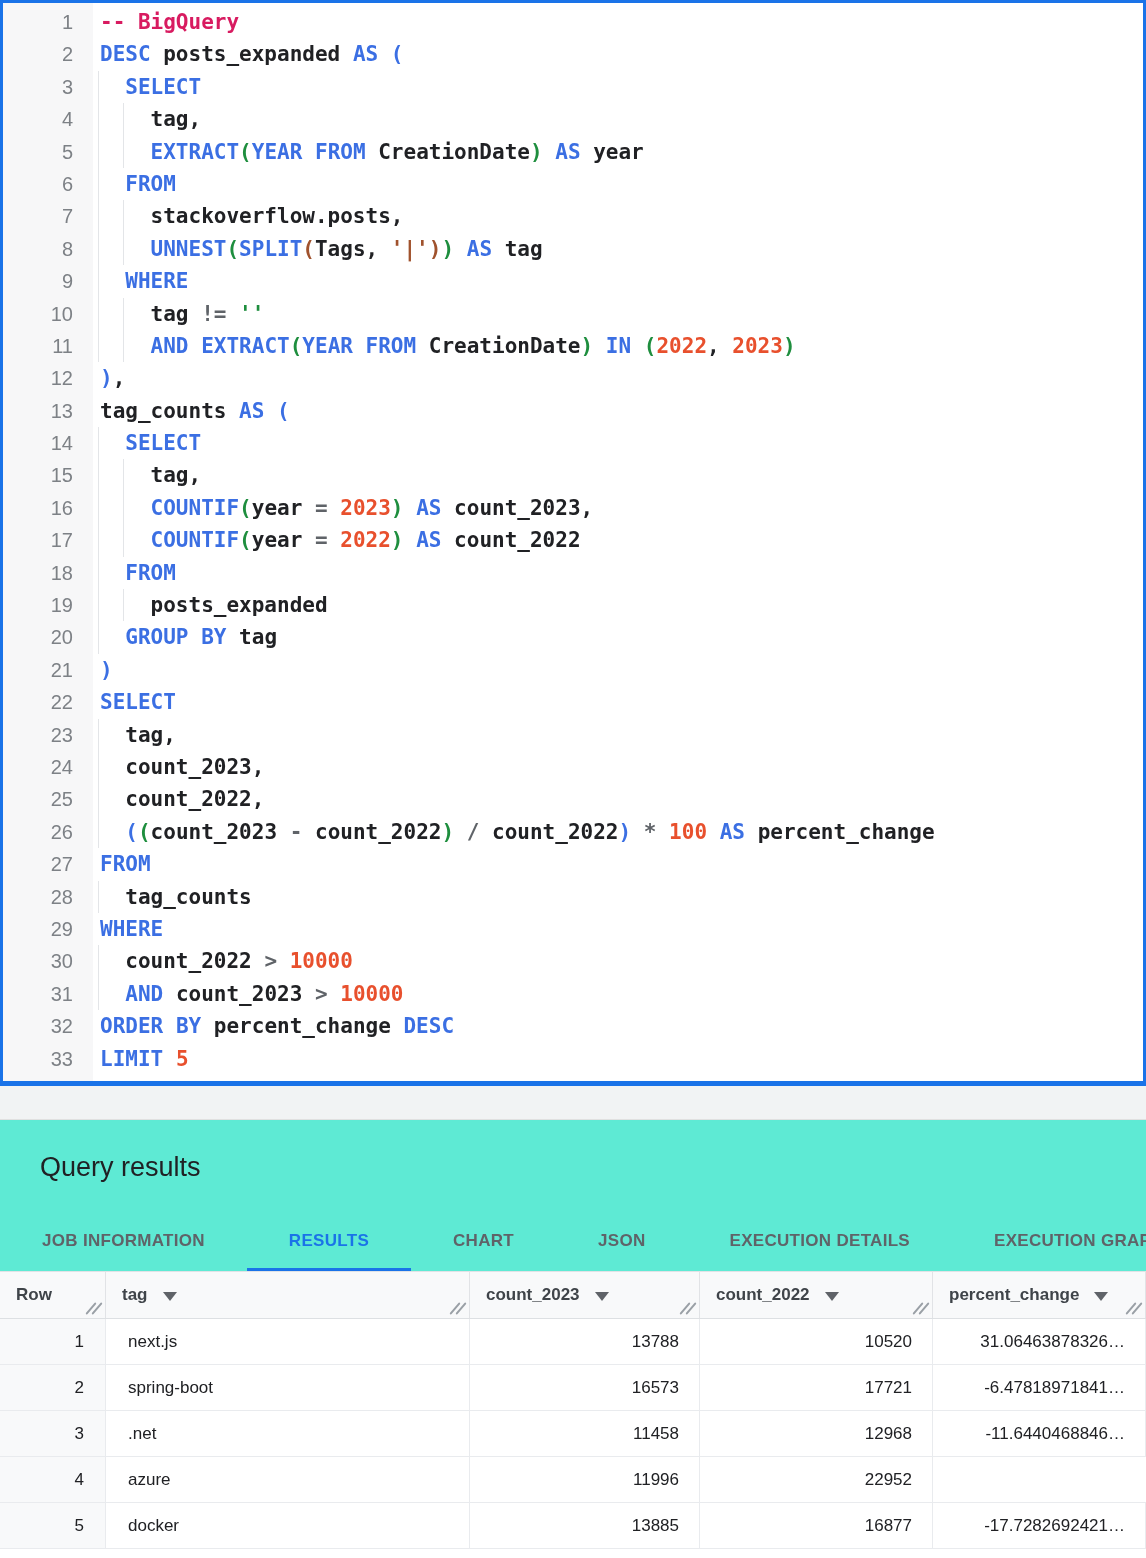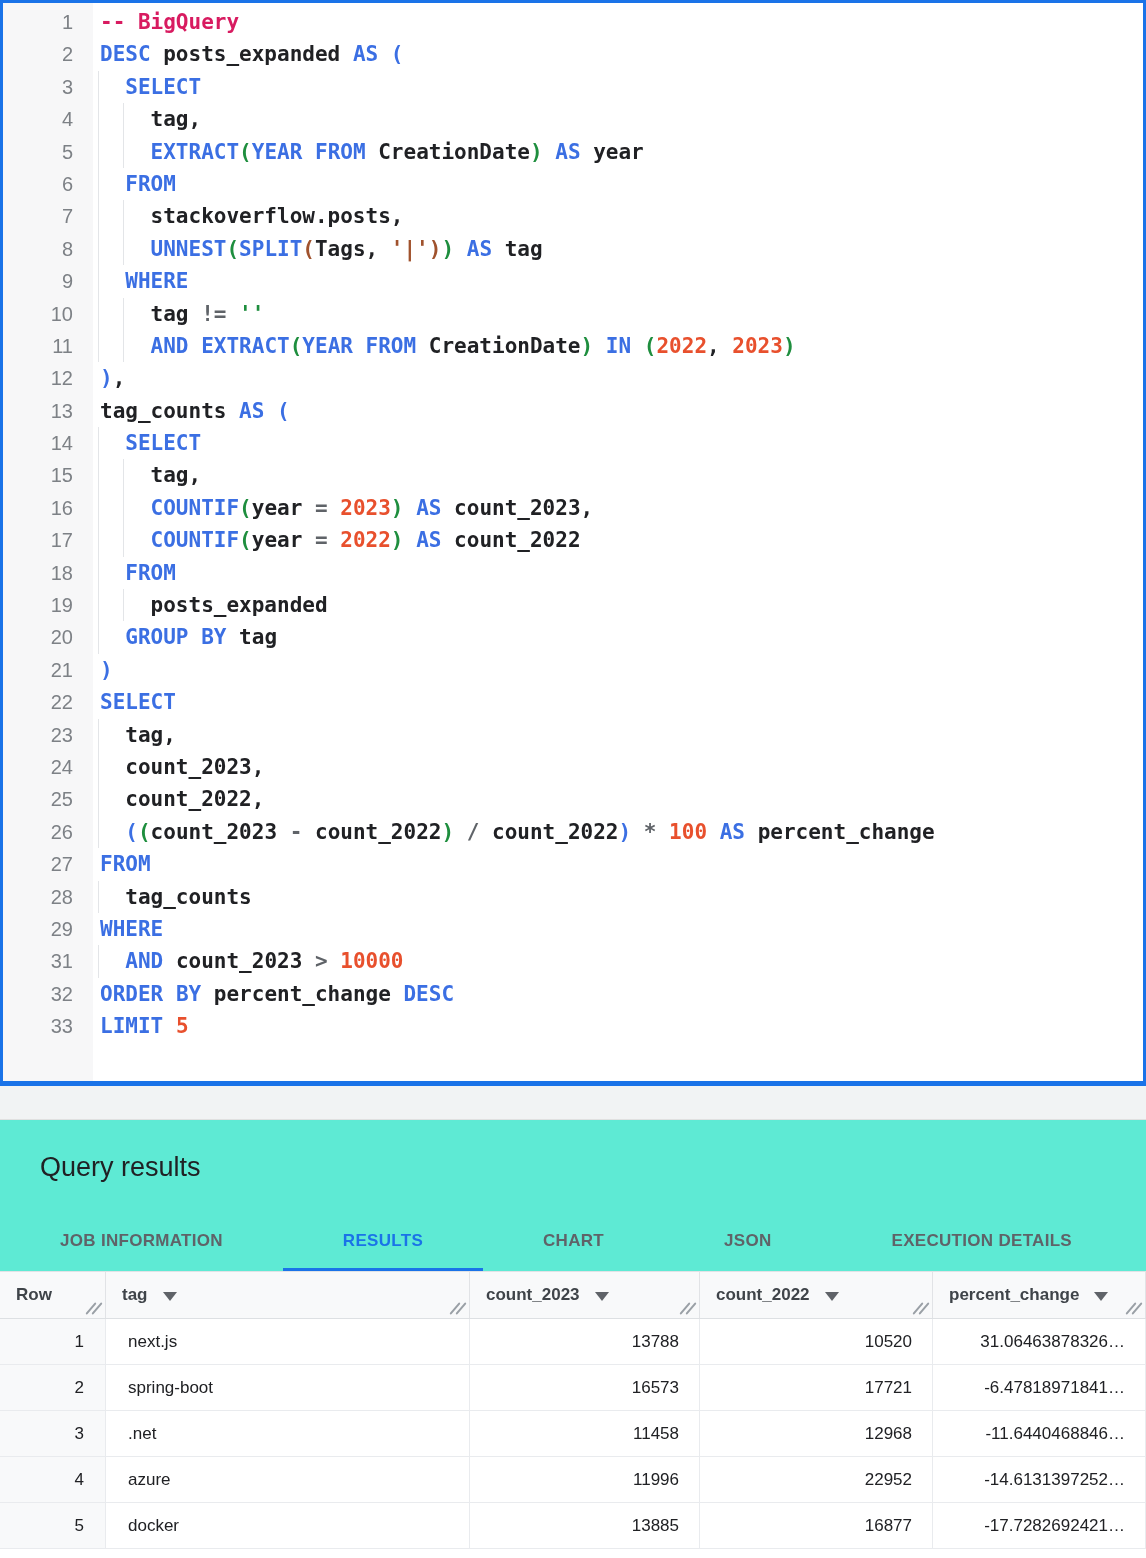--- a/index.html
+++ b/index.html
@@ -44,21 +44,21 @@
   .rtitle{
     margin:0;padding:30px 0 0 40px;
     font-size:27px;font-weight:400;color:#202124;line-height:34px;
   }
   .tabs{
     display:flex;margin-top:26px;height:62px;box-sizing:border-box;
     border-bottom:1px solid #e1e3e6;overflow:hidden;white-space:nowrap;
   }
   .tab{
     position:relative;display:flex;align-items:center;flex:0 0 auto;
-    padding:0 60px;font-size:17px;font-weight:700;letter-spacing:.3px;
+    padding:0 42px;font-size:17px;font-weight:700;letter-spacing:.3px;
     color:#5f6368;cursor:pointer;
   }
   .tab.active{color:var(--accent);}
   .tab.active::after{
     content:"";position:absolute;left:0;right:0;bottom:0;height:3px;background:var(--accent);
   }
   
   .tgrid{display:grid;grid-template-columns:106px 364px 230px 233px minmax(0,1fr);}
   .thead{background:#f8f9fa;border-bottom:1px solid #dde0e3;}
   .th{
@@ -113,20 +113,21 @@
       <div class="cl"><div class="ln">20</div><div class="ct"><div class="guide" style="left: 5px;"></div><span class="tk-t">  </span><span class="tk-k">GROUP</span><span class="tk-t"> </span><span class="tk-k">BY</span><span class="tk-t"> tag</span></div></div>
       <div class="cl"><div class="ln">21</div><div class="ct"><span class="tk-k">)</span></div></div>
       <div class="cl"><div class="ln">22</div><div class="ct"><span class="tk-k">SELECT</span></div></div>
       <div class="cl"><div class="ln">23</div><div class="ct"><div class="guide" style="left: 5px;"></div><span class="tk-t">  tag,</span></div></div>
       <div class="cl"><div class="ln">24</div><div class="ct"><div class="guide" style="left: 5px;"></div><span class="tk-t">  count_2023,</span></div></div>
       <div class="cl"><div class="ln">25</div><div class="ct"><div class="guide" style="left: 5px;"></div><span class="tk-t">  count_2022,</span></div></div>
       <div class="cl"><div class="ln">26</div><div class="ct"><div class="guide" style="left: 5px;"></div><span class="tk-t">  </span><span class="tk-k">(</span><span class="tk-g">(</span><span class="tk-t">count_2023 </span><span class="tk-o">-</span><span class="tk-t"> count_2022</span><span class="tk-g">)</span><span class="tk-t"> </span><span class="tk-o">/</span><span class="tk-t"> count_2022</span><span class="tk-k">)</span><span class="tk-t"> </span><span class="tk-o">*</span><span class="tk-t"> </span><span class="tk-n">100</span><span class="tk-t"> </span><span class="tk-k">AS</span><span class="tk-t"> percent_change</span></div></div>
       <div class="cl"><div class="ln">27</div><div class="ct"><span class="tk-k">FROM</span></div></div>
       <div class="cl"><div class="ln">28</div><div class="ct"><div class="guide" style="left: 5px;"></div><span class="tk-t">  tag_counts</span></div></div>
       <div class="cl"><div class="ln">29</div><div class="ct"><span class="tk-k">WHERE</span></div></div>
+      <div class="cl"><div class="ln">30</div><div class="ct"><div class="guide" style="left: 5px;"></div><span class="tk-t">  count_2022 </span><span class="tk-o">&gt;</span><span class="tk-t"> </span><span class="tk-n">10000</span></div></div>
       <div class="cl"><div class="ln">31</div><div class="ct"><div class="guide" style="left: 5px;"></div><span class="tk-t">  </span><span class="tk-k">AND</span><span class="tk-t"> count_2023 </span><span class="tk-o">&gt;</span><span class="tk-t"> </span><span class="tk-n">10000</span></div></div>
       <div class="cl"><div class="ln">32</div><div class="ct"><span class="tk-k">ORDER</span><span class="tk-t"> </span><span class="tk-k">BY</span><span class="tk-t"> percent_change </span><span class="tk-k">DESC</span></div></div>
       <div class="cl"><div class="ln">33</div><div class="ct"><span class="tk-k">LIMIT</span><span class="tk-t"> </span><span class="tk-n">5</span></div></div>
     </div>
 </div>
 
 <div class="band"></div>
 
 <div class="results">
   <h1 class="rtitle">Query results</h1>
@@ -200,21 +201,20 @@
           <div class="td tagcol">.net</div>
           <div class="td right">11458</div>
           <div class="td right">12968</div>
           <div class="td right">-11.6440468846…</div>
         </div>
         <div class="tgrid tr">
           <div class="td right rowcol">4</div>
           <div class="td tagcol">azure</div>
           <div class="td right">11996</div>
           <div class="td right">22952</div>
-          <div class="td right">-14.6131397252…</div>
         </div>
         <div class="tgrid tr">
           <div class="td right rowcol">5</div>
           <div class="td tagcol">docker</div>
           <div class="td right">13885</div>
           <div class="td right">16877</div>
           <div class="td right">-17.7282692421…</div>
         </div>
       </div>
   </div>

